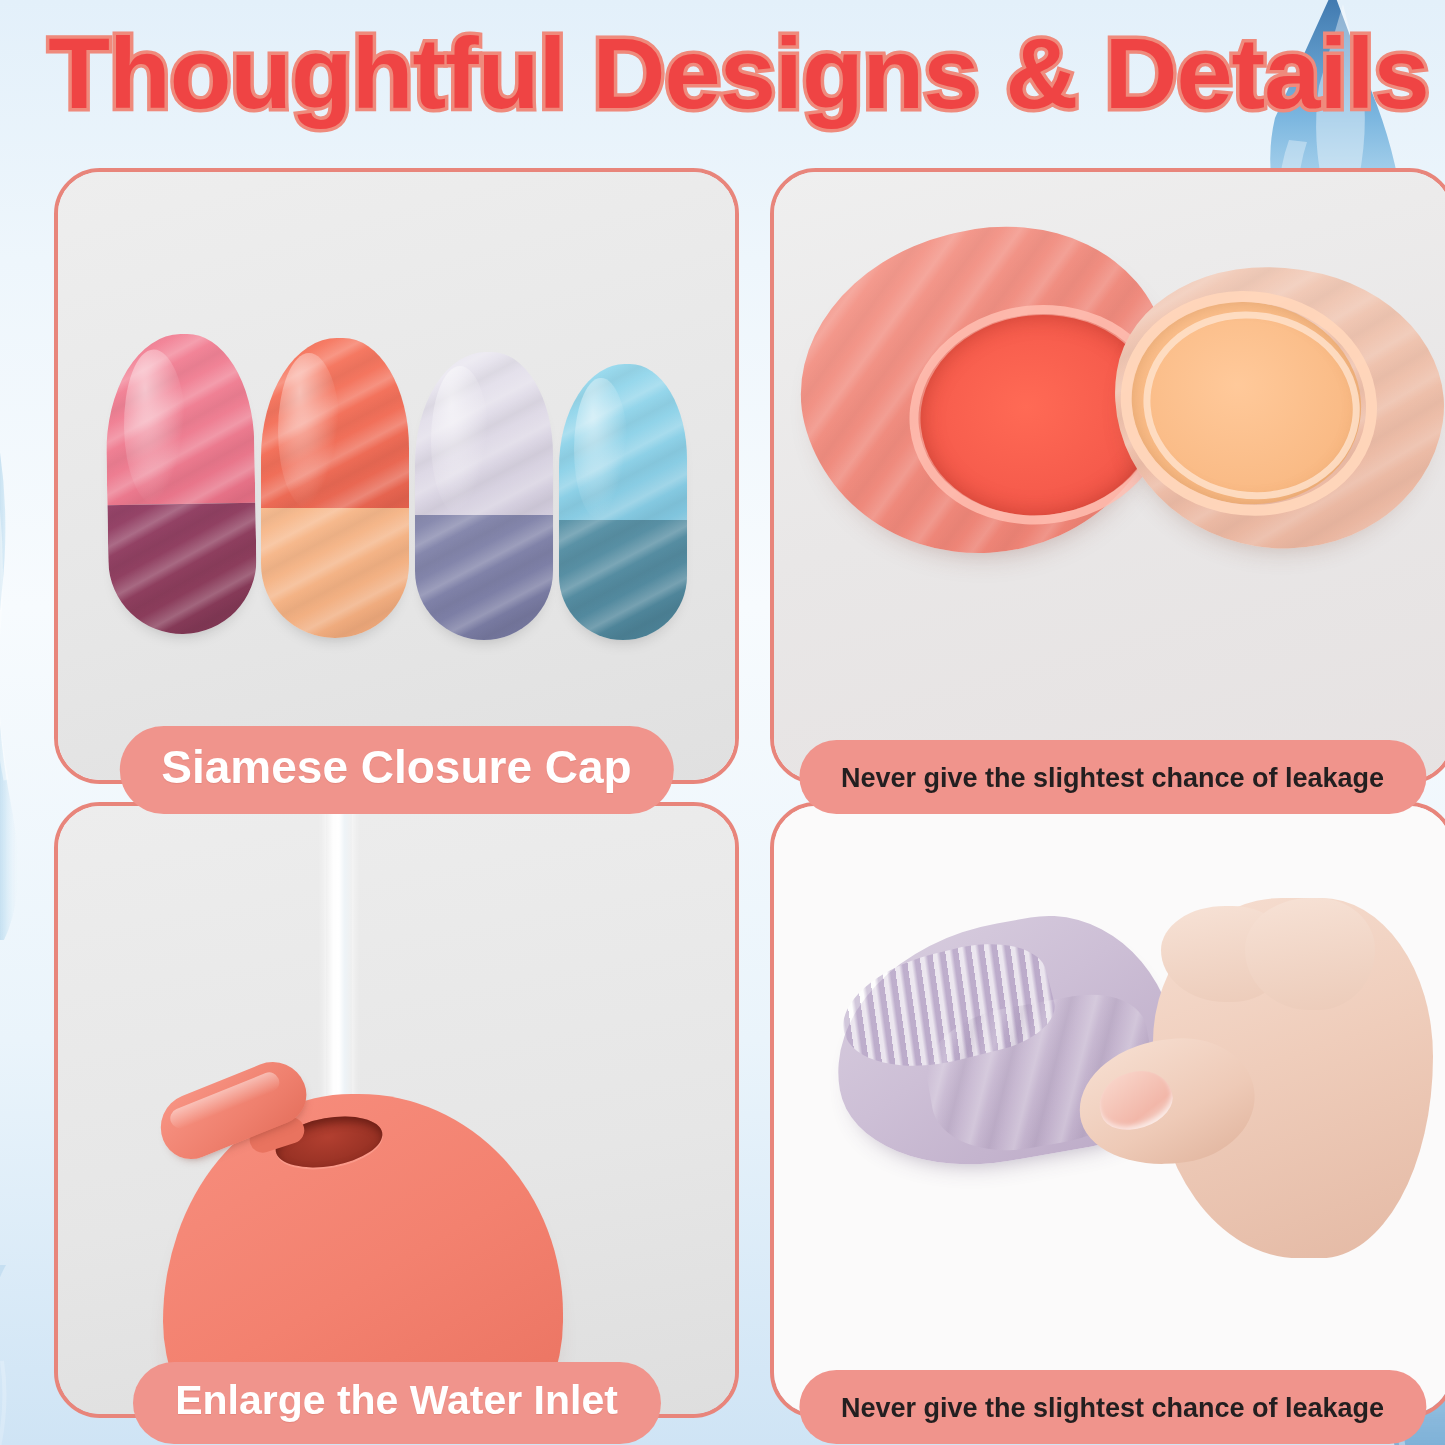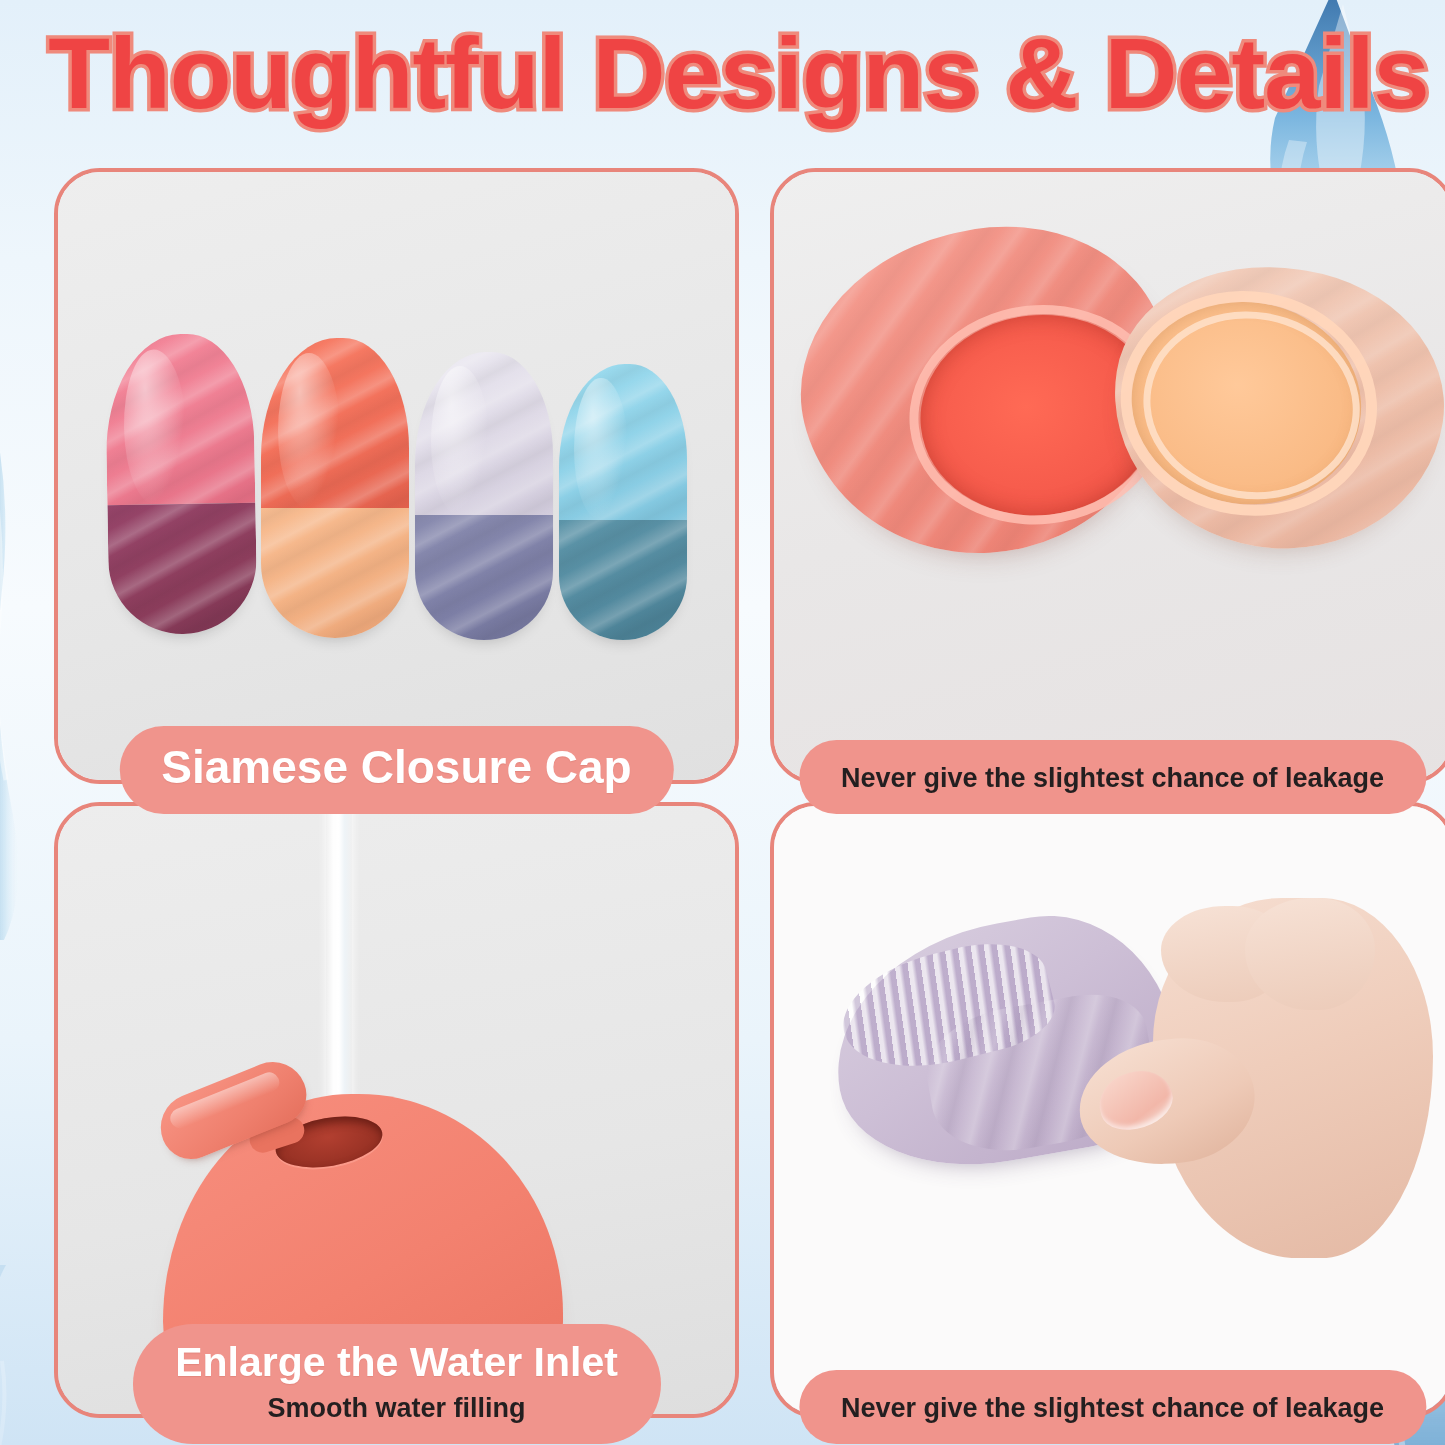--- a/index.html
+++ b/index.html
@@ -489,21 +489,20 @@
         <div class="water-stream"></div>
         <div class="inlet-bottle">
           <div class="inlet-hole"></div>
           <div class="inlet-hinge"></div>
           <div class="inlet-cap"></div>
         </div>
       </div>
     </div>
     <div class="caption">
       <div class="caption-title">Enlarge the Water Inlet</div>
-      <div class="caption-sub">Smooth water filling</div>
     </div>
   </div>
 
   <div class="card card-4">
     <div class="card-media">
       <div class="hand-scene">
         <div class="squeezed">
           <div class="folds"></div>
           <div class="ridges"></div>
         </div>

